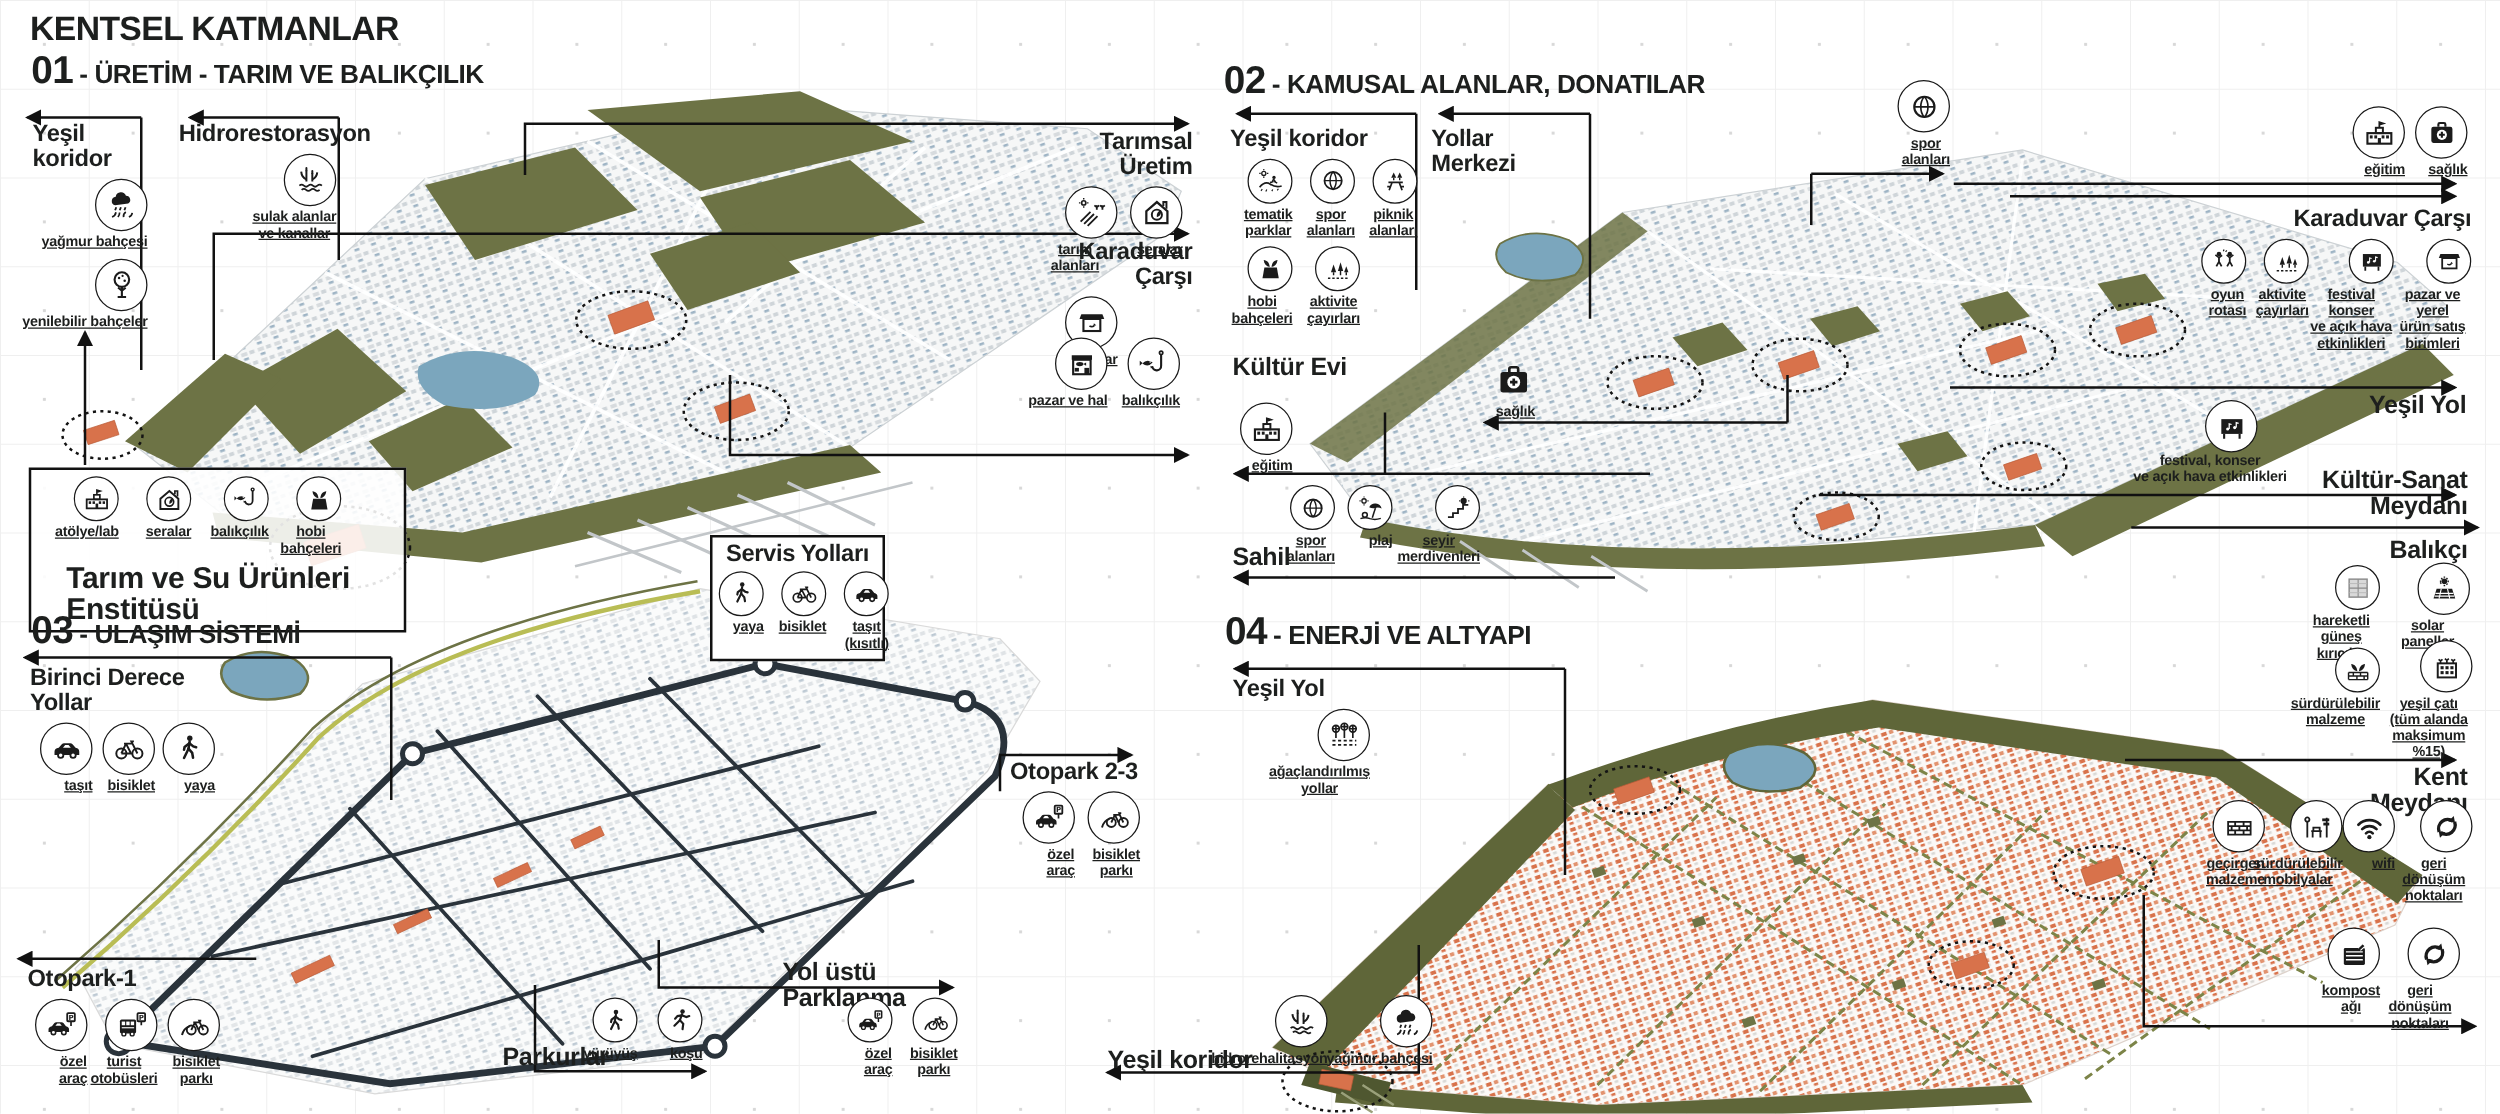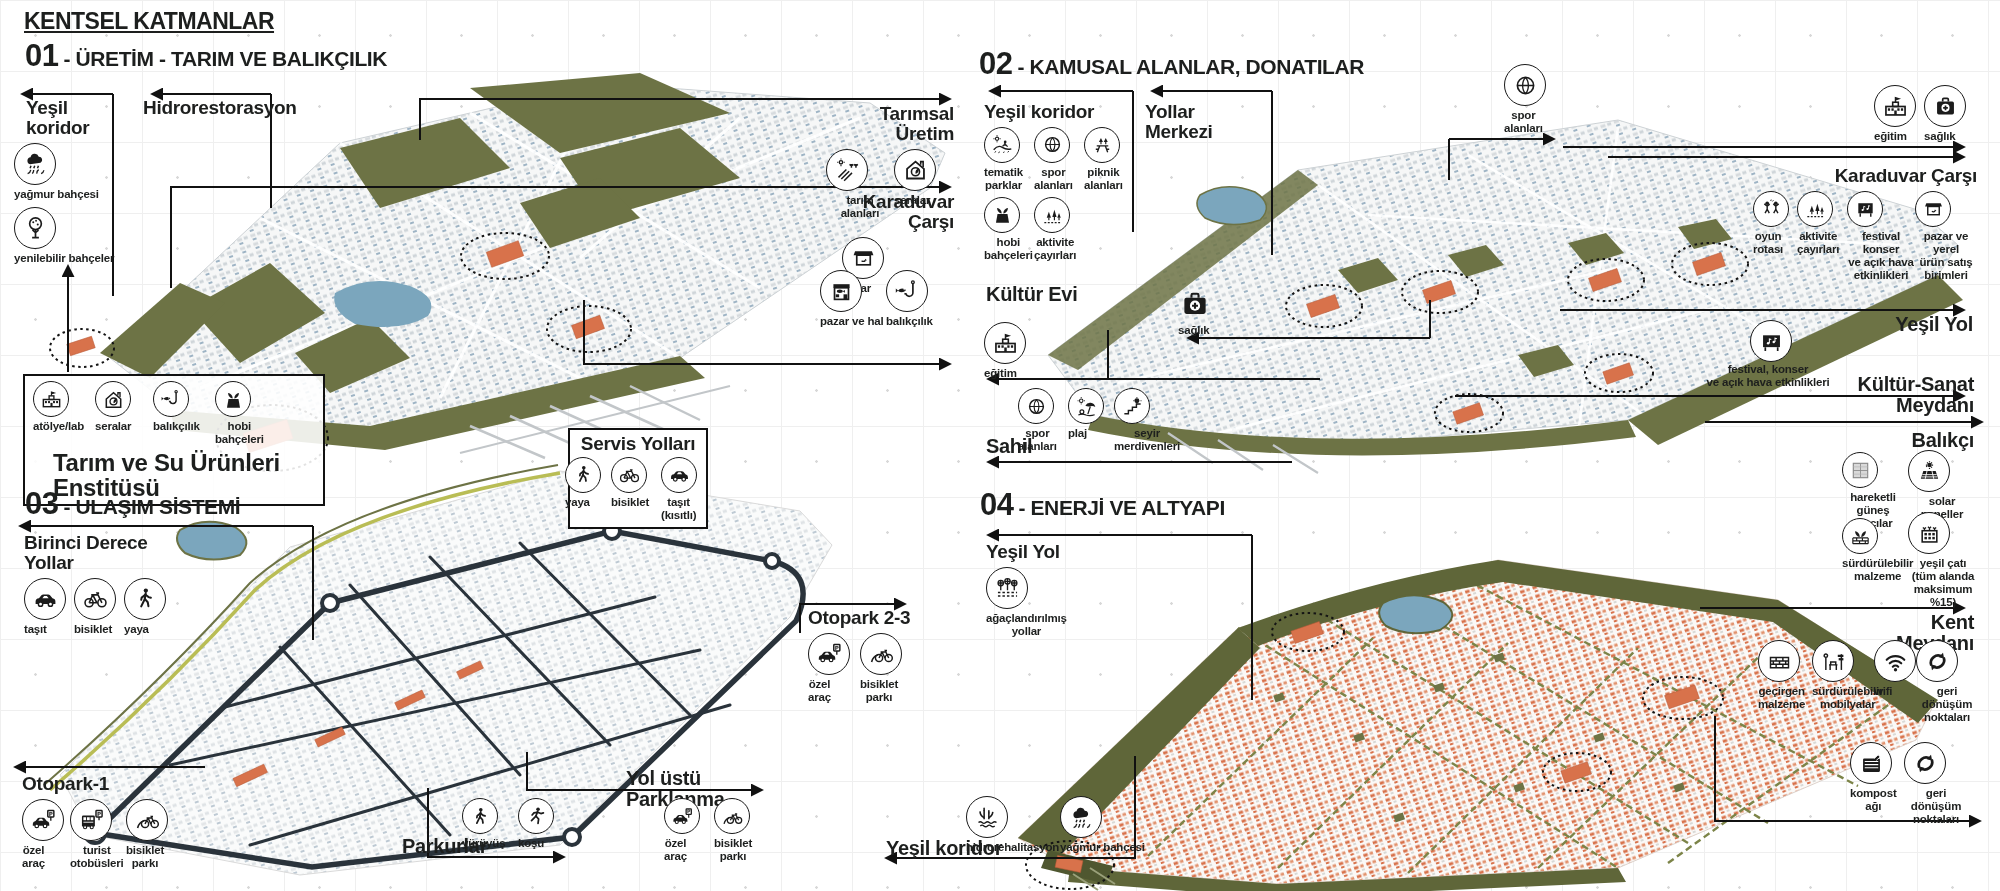--- a/index.html
+++ b/index.html
@@ -10,29 +10,29 @@
     background-color:#ffffff;
     background-image:
       radial-gradient(circle,#d8d8d8 1.1px, transparent 1.5px),
       linear-gradient(#efefef 1px, transparent 1px),
       linear-gradient(90deg,#efefef 1px, transparent 1px);
     background-size:71px 71px, 100% 71px, 71px 100%;
   }
   .maptile { position:absolute; z-index:1; }
   #callouts { position:absolute; left:0; top:0; z-index:5; }
   .hd { position:absolute; z-index:12; font-weight:700; letter-spacing:-0.5px; }
-  #main-title { left:24px; top:8px; font-size:23px;text-decoration:underline; }
+  #main-title { left:24px; top:8px; font-size:27px; }
   .sec { position:absolute; z-index:12; white-space:nowrap; }
   .sec .num { font-weight:700; font-size:31px; letter-spacing:-0.5px; }
   .sec .rest { font-weight:700; font-size:21px; letter-spacing:-0.4px; margin-left:5px; }
   .grp { position:absolute; z-index:10; }
   .t { font-weight:700; font-size:19px; line-height:1.05; letter-spacing:-0.3px; white-space:pre-line; margin-bottom:5px; }
   .t.big { font-size:20px; }
   .row { display:flex; align-items:flex-start; }
-  .itm { display:flex; flex-direction:column; align-items:flex-start; flex:0 0 auto; }
+  .itm { display:flex; flex-direction:column; align-items:flex-end; flex:0 0 auto;text-decoration:underline; }
   .circ { width:42px; height:42px; border:1.7px solid #191919; border-radius:50%; background:#fff;
           display:flex; align-items:center; justify-content:center; }
   .circ svg { width:27px; height:27px; display:block; }
   .circ.sm { width:36px; height:36px; } .circ.sm svg { width:23px; height:23px; }
   .bare { display:flex; align-items:center; justify-content:center; }
   .bare svg { width:34px; height:34px; }
   .lbl { font-weight:700; font-size:11.5px; line-height:1.12; text-align:center;
          white-space:pre-line; margin-top:3px; letter-spacing:-0.2px; }
   .ta-r { text-align:right; }
   .box { border:2.5px solid #111; background:rgba(255,255,255,0.88); padding:5px 8px 4px 8px; }
@@ -591,20 +591,29 @@
         <svg viewBox="0 0 24 24">
           <use href="#i-tree"></use>
         </svg>
       </span>
     <span class="lbl">yenilebilir bahçeler</span>
   </div>
 </div>
 
 <div class="grp" style="left:143px;top:98px;width:126px">
   <div class="t">Hidrorestorasyon</div>
+  <div class="itm" style="width:126px">
+    <span class="circ">
+        <svg viewBox="0 0 24 24">
+          <use href="#i-wetland"></use>
+        </svg>
+      </span>
+    <span class="lbl">sulak alanlar
+ve kanallar</span>
+  </div>
 </div>
 
 <div class="grp ta-r" style="left:826px;top:104px;width:128px">
   <div class="t">Tarımsal Üretim</div>
   <div class="row jc-e">
     <div class="itm" style="width:68px">
       <span class="circ">
           <svg viewBox="0 0 24 24">
             <use href="#i-field"></use>
           </svg>

